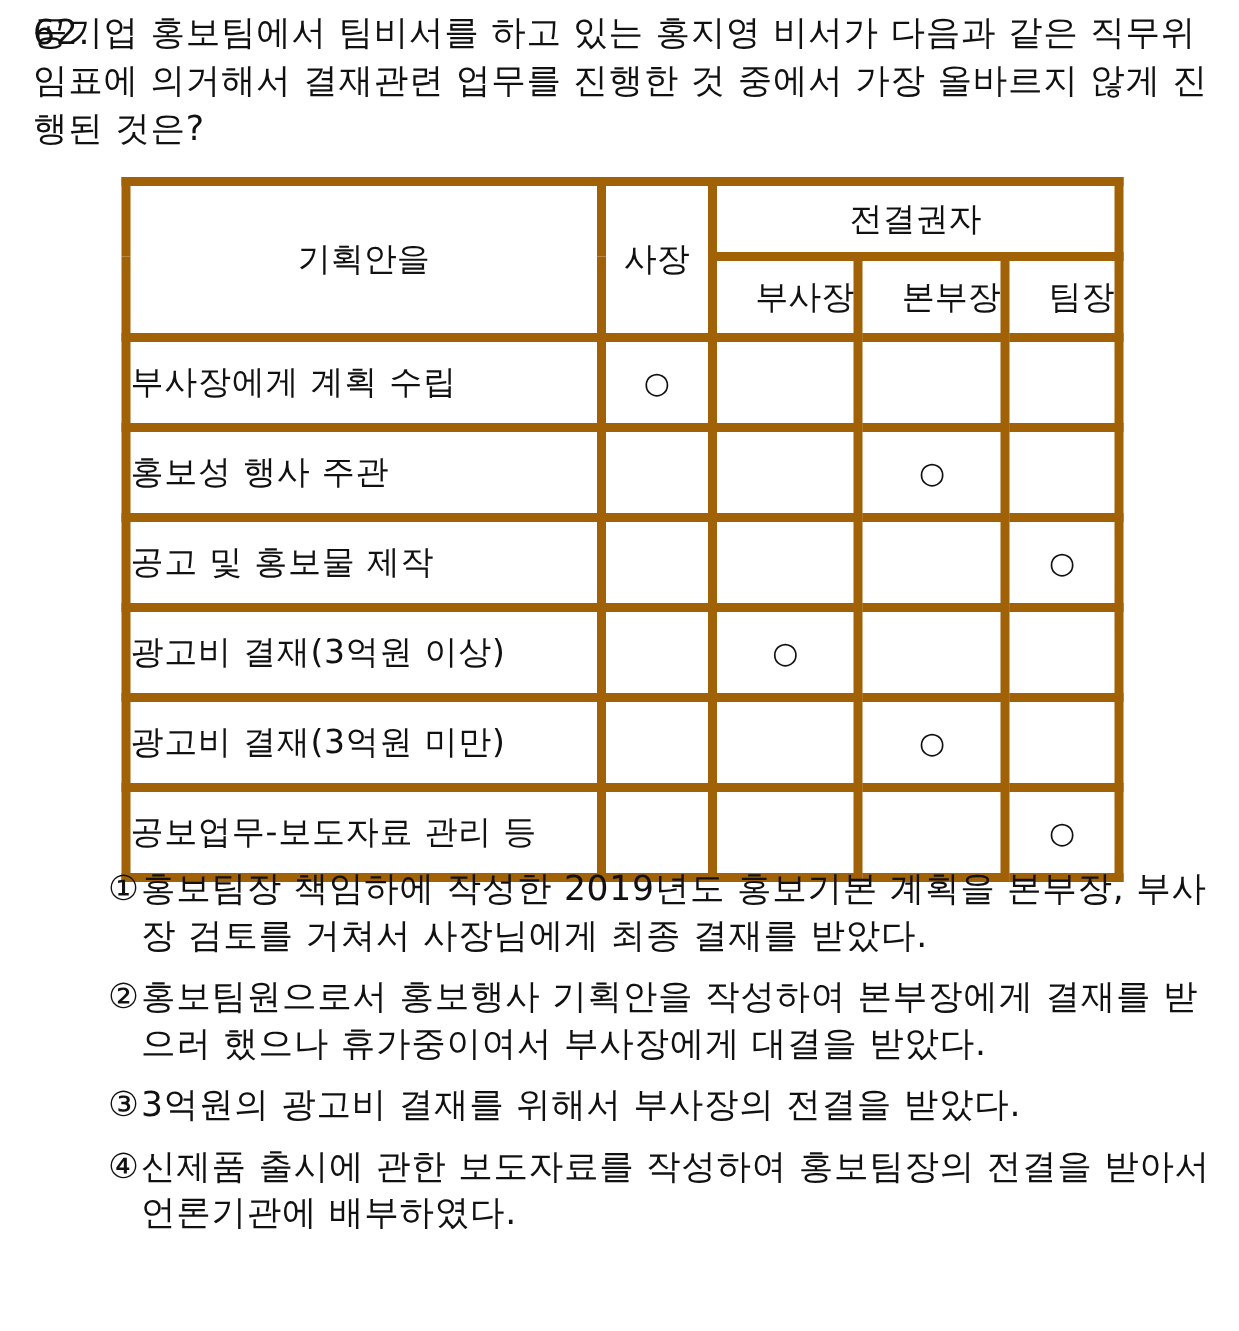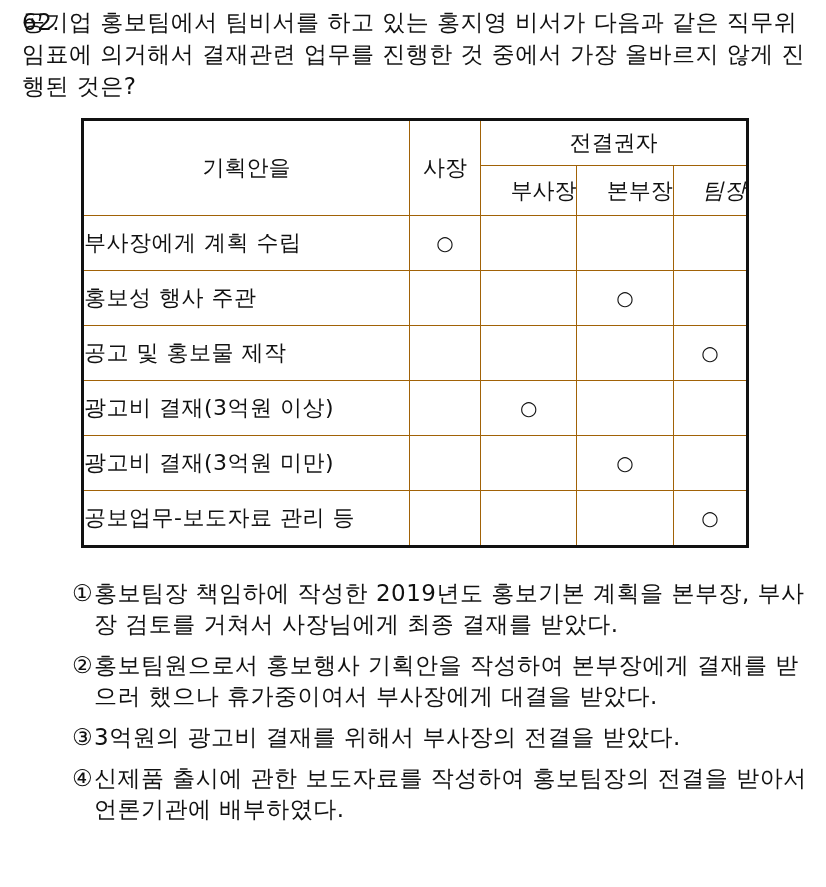--- a/index.html
+++ b/index.html
@@ -15,30 +15,30 @@
   .question .qnum { position:absolute; left:0; top:0;text-align:right; }
   .question .qtext { display:block; }
 
   table.duty {
     position:absolute; left:81px; top:118px;
     border-collapse:collapse;
     width:668px;
     font-size:22px;
   }
   table.duty td, table.duty th {
-    border:1px solid #a16207; padding:0; font-weight:normal;
+    border:6px solid #a16207; padding:0; font-weight:normal;
   }
   table.duty { border:3px solid #111; }
   th.h-task { width:324px; height:94px; text-align:center; vertical-align:middle; }
   th.h-ceo { width:70px; text-align:center; }
   th.h-group { height:44px; text-align:center; }
   th.h-sub { height:48px; text-align:right; }
   th.h-vp { width:95px; }
   th.h-hq { width:95px; }
-  th.h-tl { width:72px;font-style:italic; }
+  th.h-tl { width:72px; }
   td.task { height:54px; padding-left:4px; text-align:left; letter-spacing:0.5px; }
   td.mark { text-align:center; font-size:20px; }
 
   .options {
     position:absolute; left:72px; top:578px; width:740px;
     font-size:23px; line-height:31px; letter-spacing:0.5px;
   }
   .option { position:relative; margin-bottom:10px; }
   .option .onum { position:absolute; left:0; top:0; }
   .option .otext { display:block; margin-left:22px; }

